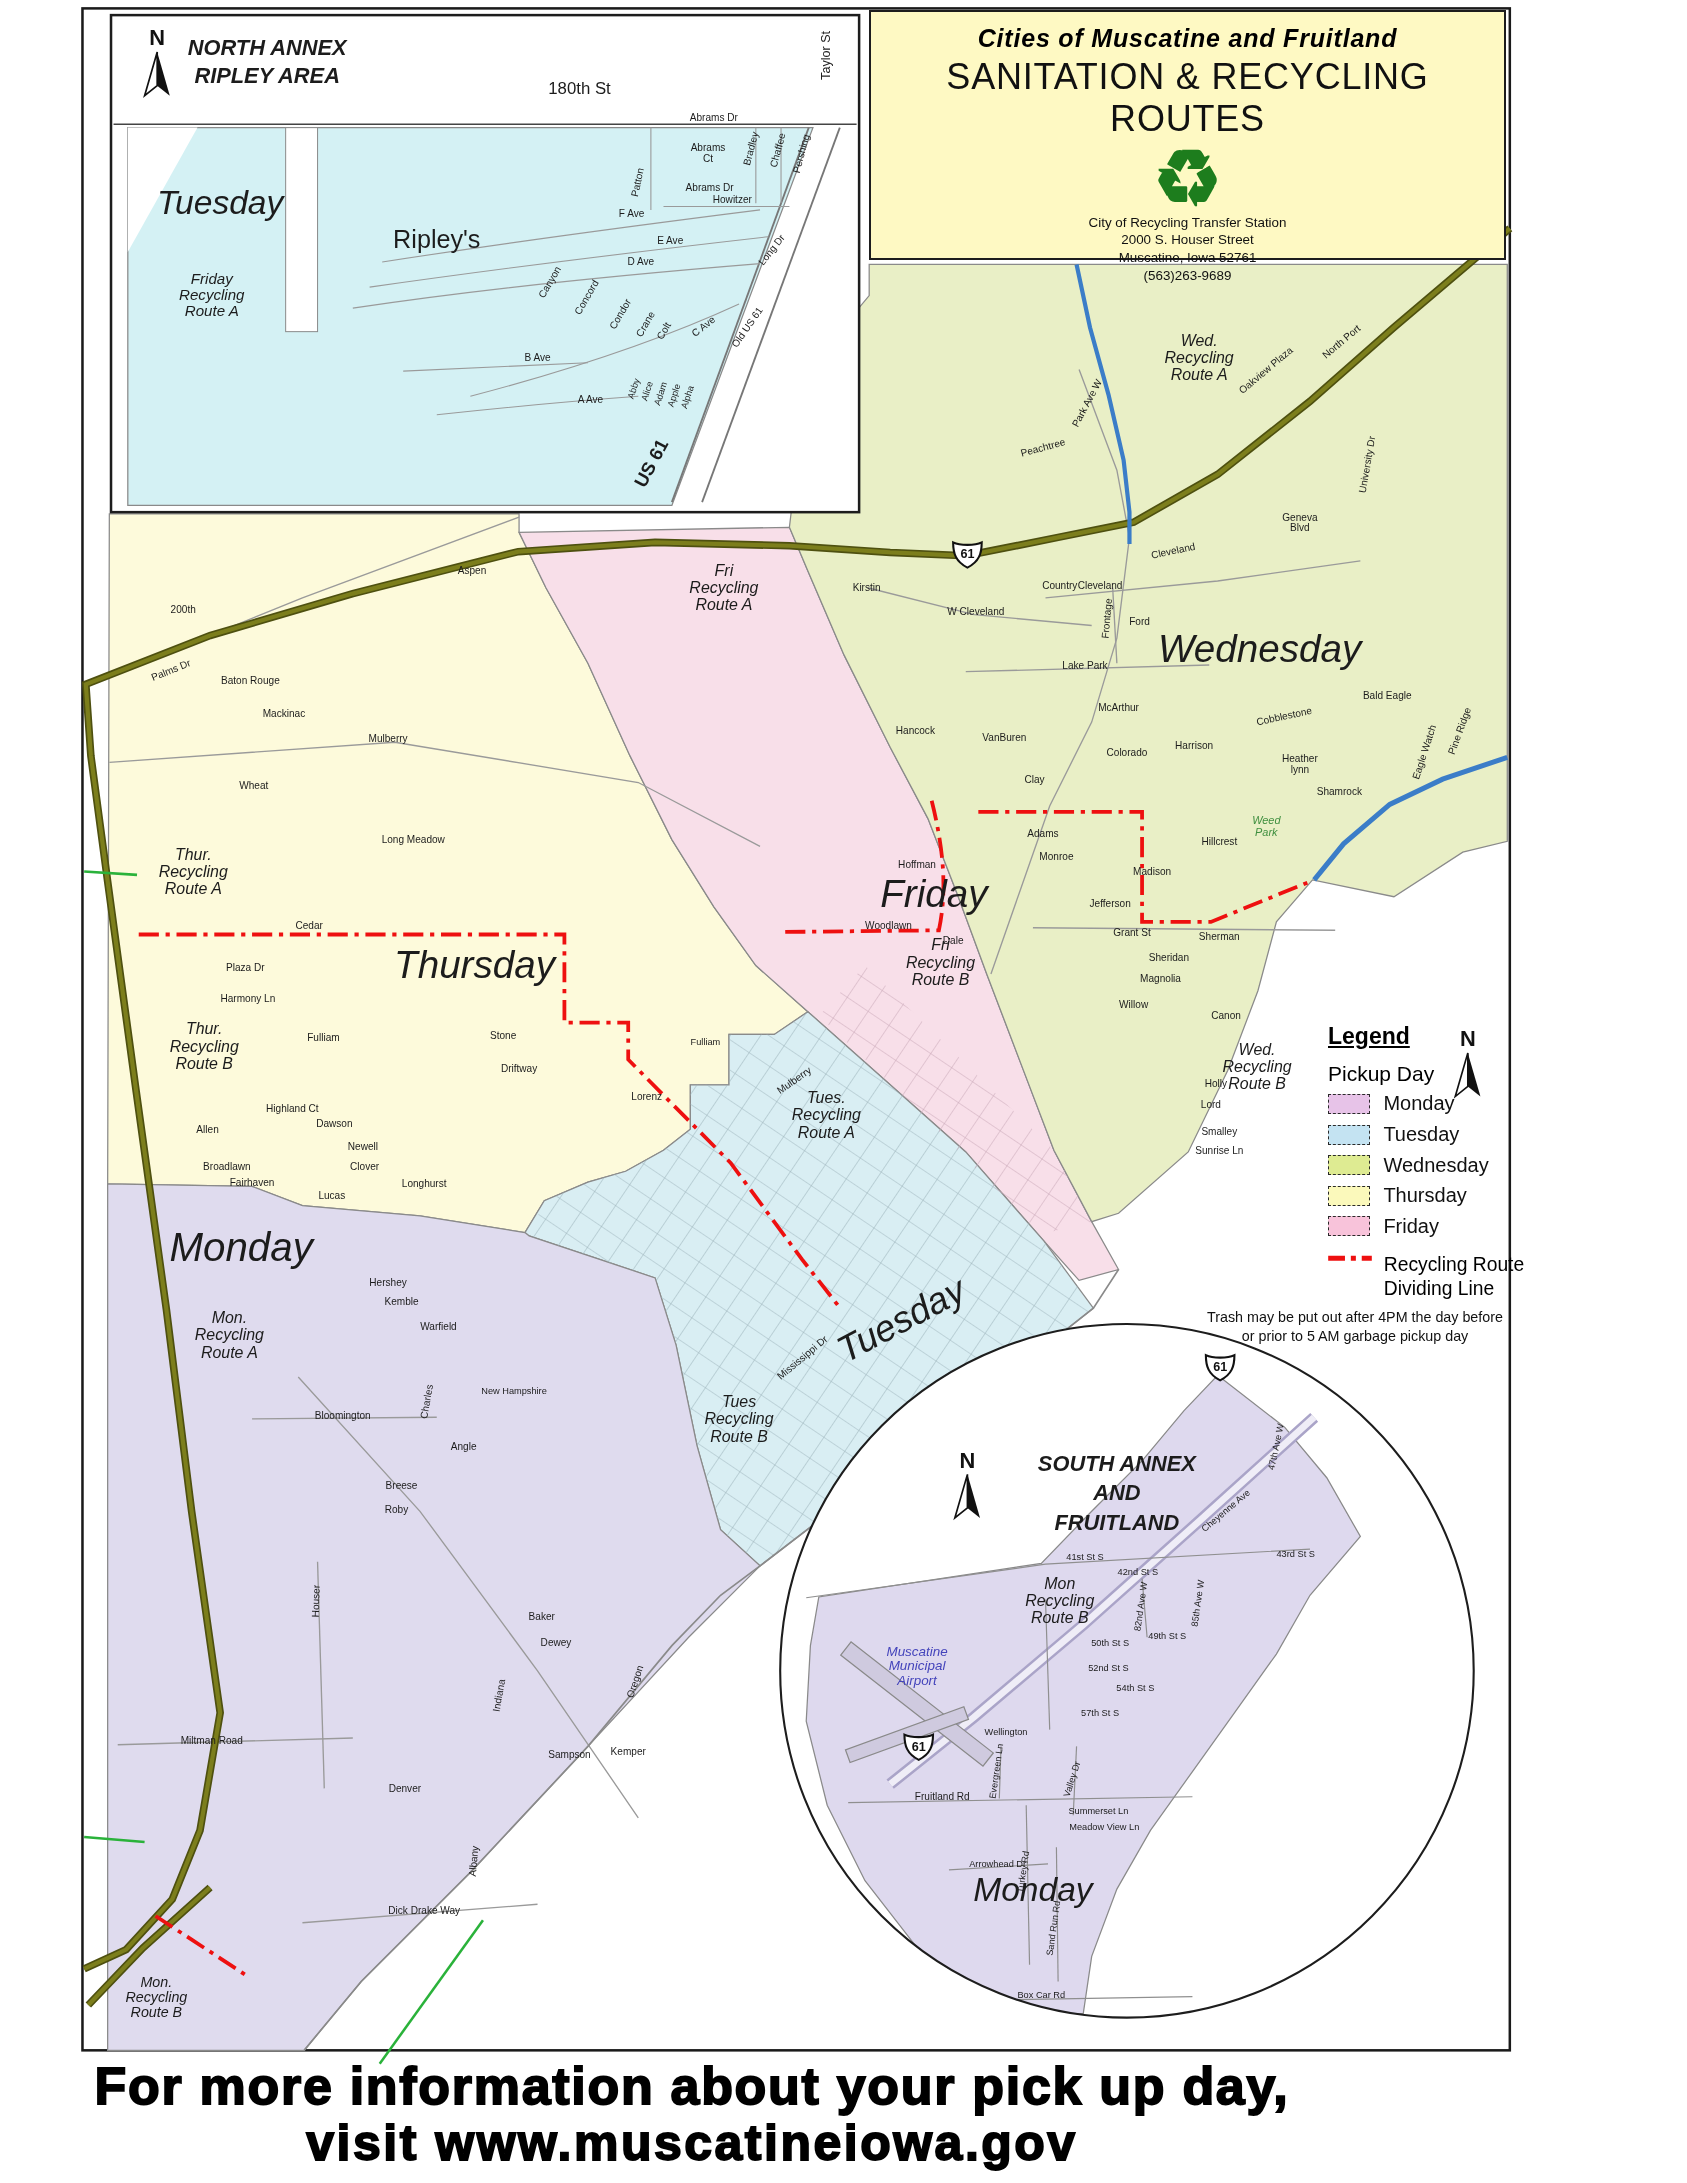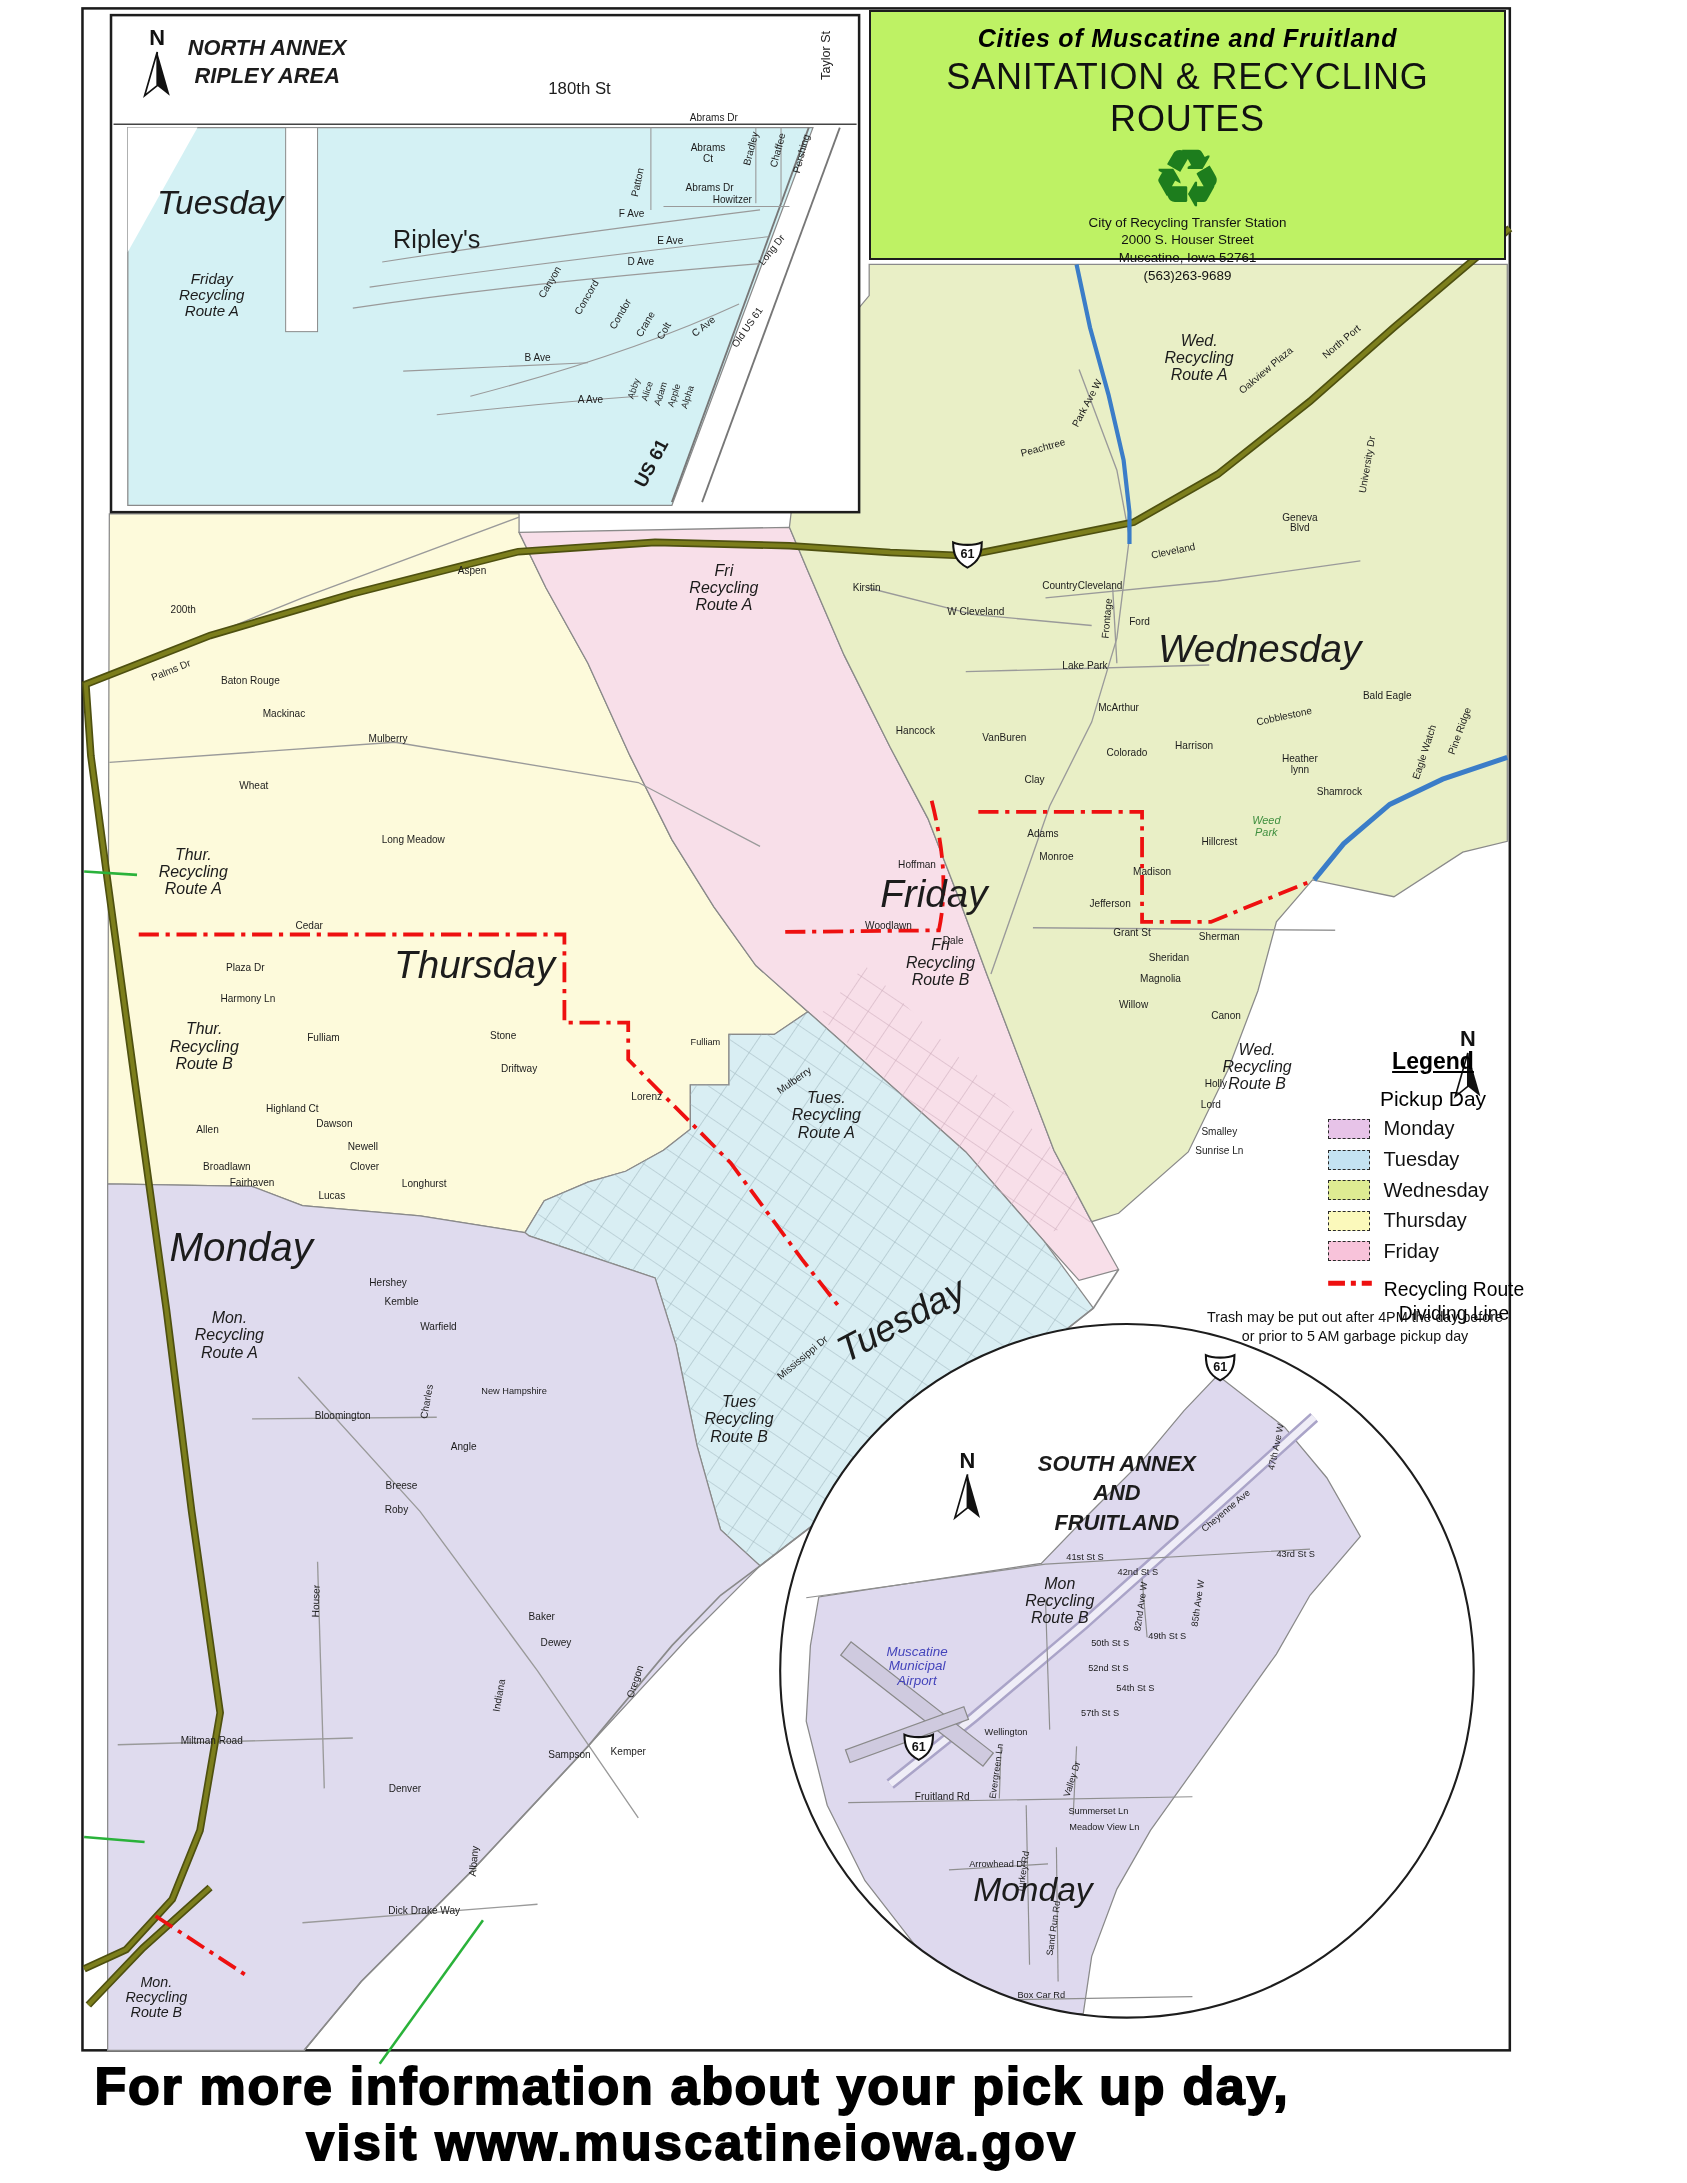--- a/index.html
+++ b/index.html
@@ -1,27 +1,27 @@
 <!DOCTYPE html>
 <html style="font-size:13.4px"><head>
 <meta charset="utf-8">
 <style>
   html,body{margin:0;padding:0;background:#ffffff;}
   body{width:1688px;height:2183px;font-family:"Liberation Sans",sans-serif;}
   #page{position:relative;width:1688px;height:2183px;background:#ffffff;overflow:hidden;}
   #map-svg{position:absolute;left:0;top:0;}
   .overlay{position:absolute;}
   
-  #title-block{left:869px;top:10px;width:637px;height:250px;border:2.5px solid #1d1d1d;background:#bef264;text-align:center;box-sizing:border-box;}
+  #title-block{left:869px;top:10px;width:637px;height:250px;border:2.5px solid #1d1d1d;background:#fef9c3;text-align:center;box-sizing:border-box;}
   #title-city{font-size:25px;font-weight:bold;font-style:italic;margin-top:11.8px;letter-spacing:0.8px;}
   #title-main{font-size:36px;margin-top:3.4px;letter-spacing:0.8px;color:#111;}
   #recycle{font-size:77px;line-height:72px;color:#1d7d1d;margin-top:1.7px;font-weight:bold;}
   .addr{font-size:13.4px;line-height:17.6px;color:#111;}
   
-  #legend{left:1328px;top:1048px;width:210px;text-align:center;}
+  #legend{left:1328px;top:1023px;width:210px;}
   #legend-title{font-size:23px;font-weight:bold;text-decoration:underline;margin-bottom:11.8px;}
   #legend-subtitle{font-size:21px;margin-bottom:6.7px;}
   .legend-row{display:flex;align-items:center;margin-bottom:7.6px;}
   .legend-swatch{width:42px;height:20px;border:1.7px dashed #2a2a2a;margin-right:13.4px;box-sizing:border-box;}
   .legend-label{font-size:20px;color:#111;}
   #legend-divider-row{display:flex;align-items:flex-start;margin-top:3.4px;}
   #legend-divider-line{width:44px;margin-top:8.4px;margin-right:11.8px;flex:none;}
   #legend-divider-text{font-size:19.3px;line-height:23.5px;margin-top:8px;}
   #legend-note{left:1199px;top:1308px;width:312px;text-align:center;font-size:14.3px;line-height:18.5px;color:#111;}
   

